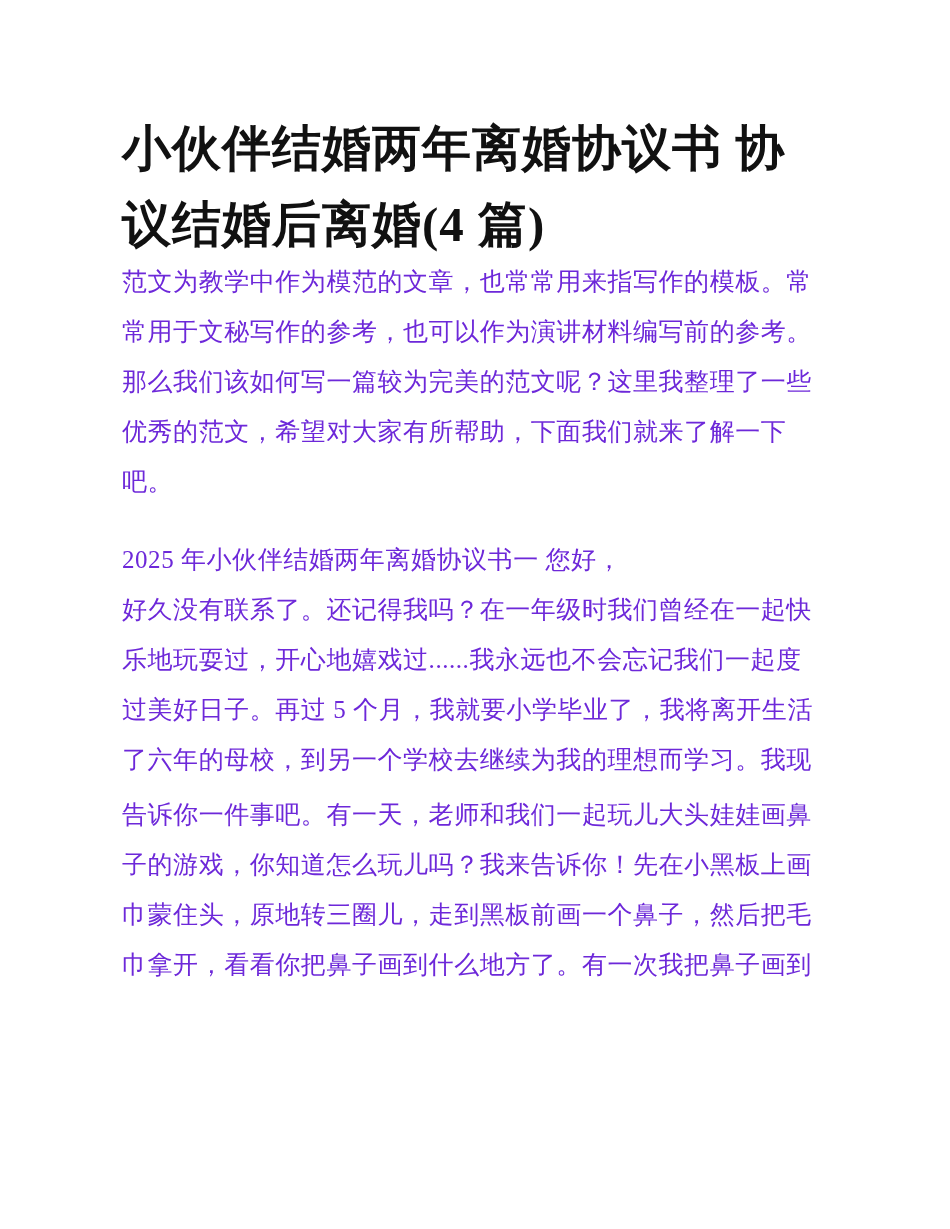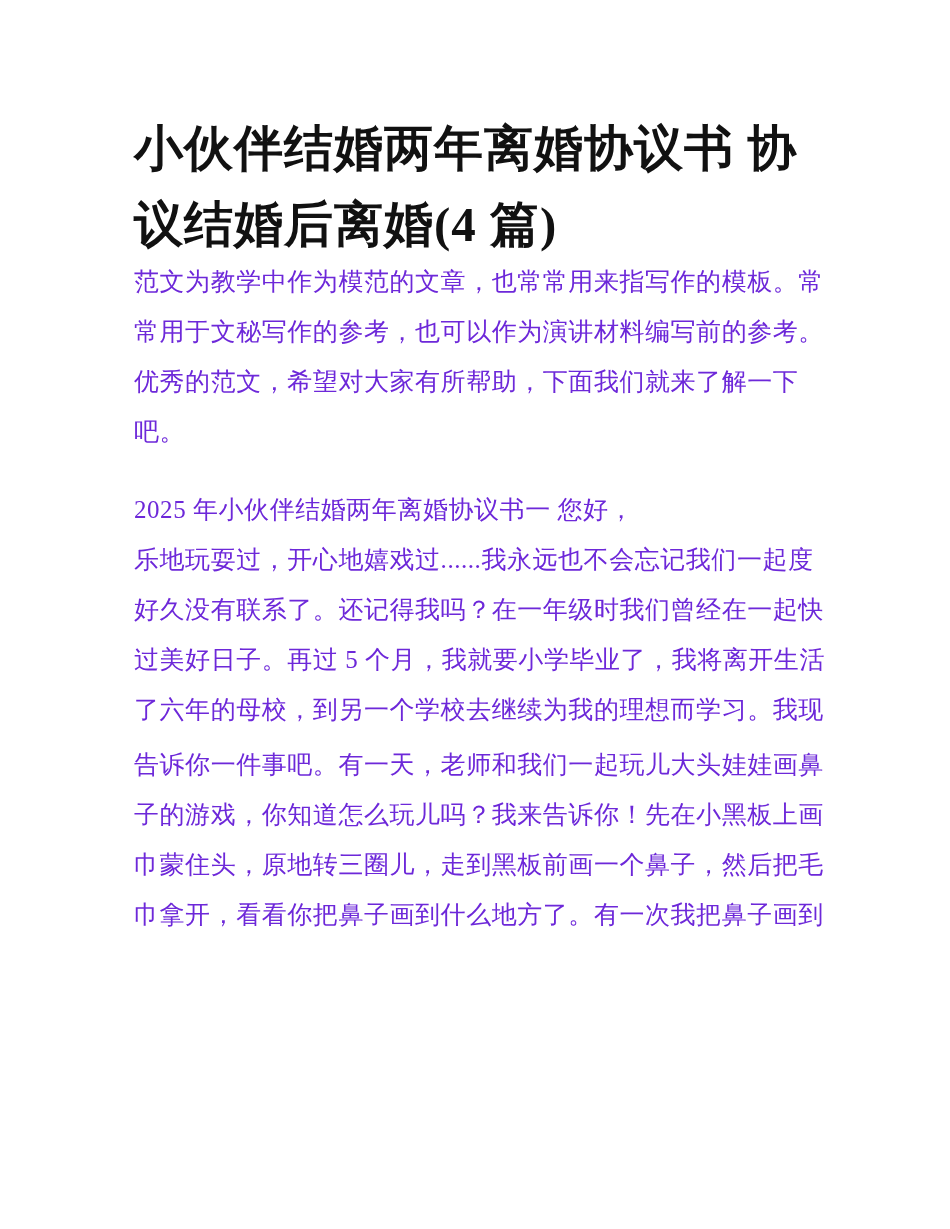--- a/index.html
+++ b/index.html
@@ -13,21 +13,20 @@
     overflow: hidden;
     font-family: "Liberation Serif", "DejaVu Serif", serif;
     color: #111111;
   }
   .doc {
     box-sizing: border-box;
     width: 786px;
     height: 1229px;
     padding: 111px 120px 0 122px;
     background: #ffffff;
-    margin-left: 12px;
   }
   .doc-title {
     margin: 0 0 0 0;
     font-weight: bold;
   }
   .title-line {
     display: block;
     font-size: 49px;
     line-height: 76px;
     letter-spacing: 1px;
@@ -61,31 +60,32 @@
   <h1 class="doc-title">
     <span class="title-line">小伙伴结婚两年离婚协议书 协</span>
     <span class="title-line">议结婚后离婚(4 篇)</span>
   </h1>
 
   <div class="doc-body">
 
     <p class="paragraph gap-large">
       <span class="text-line">范文为教学中作为模范的文章，也常常用来指写作的模板。常</span>
       <span class="text-line">常用于文秘写作的参考，也可以作为演讲材料编写前的参考。</span>
+      <span class="text-line">那么我们该如何写一篇较为完美的范文呢？这里我整理了一些</span>
       <span class="text-line">优秀的范文，希望对大家有所帮助，下面我们就来了解一下</span>
       <span class="text-line">吧。</span>
     </p>
 
     <p class="paragraph gap-none">
       <span class="text-line">2025 年小伙伴结婚两年离婚协议书一 您好，</span>
     </p>
 
     <p class="paragraph gap-small">
+      <span class="text-line">好久没有联系了。还记得我吗？在一年级时我们曾经在一起快</span>
       <span class="text-line">乐地玩耍过，开心地嬉戏过......我永远也不会忘记我们一起度</span>
-      <span class="text-line">好久没有联系了。还记得我吗？在一年级时我们曾经在一起快</span>
       <span class="text-line">过美好日子。再过 5 个月，我就要小学毕业了，我将离开生活</span>
       <span class="text-line">了六年的母校，到另一个学校去继续为我的理想而学习。我现</span>
     </p>
 
     <p class="paragraph gap-none">
       <span class="text-line">告诉你一件事吧。有一天，老师和我们一起玩儿大头娃娃画鼻</span>
       <span class="text-line">子的游戏，你知道怎么玩儿吗？我来告诉你！先在小黑板上画</span>
       <span class="text-line">巾蒙住头，原地转三圈儿，走到黑板前画一个鼻子，然后把毛</span>
       <span class="text-line">巾拿开，看看你把鼻子画到什么地方了。有一次我把鼻子画到</span>
     </p>

